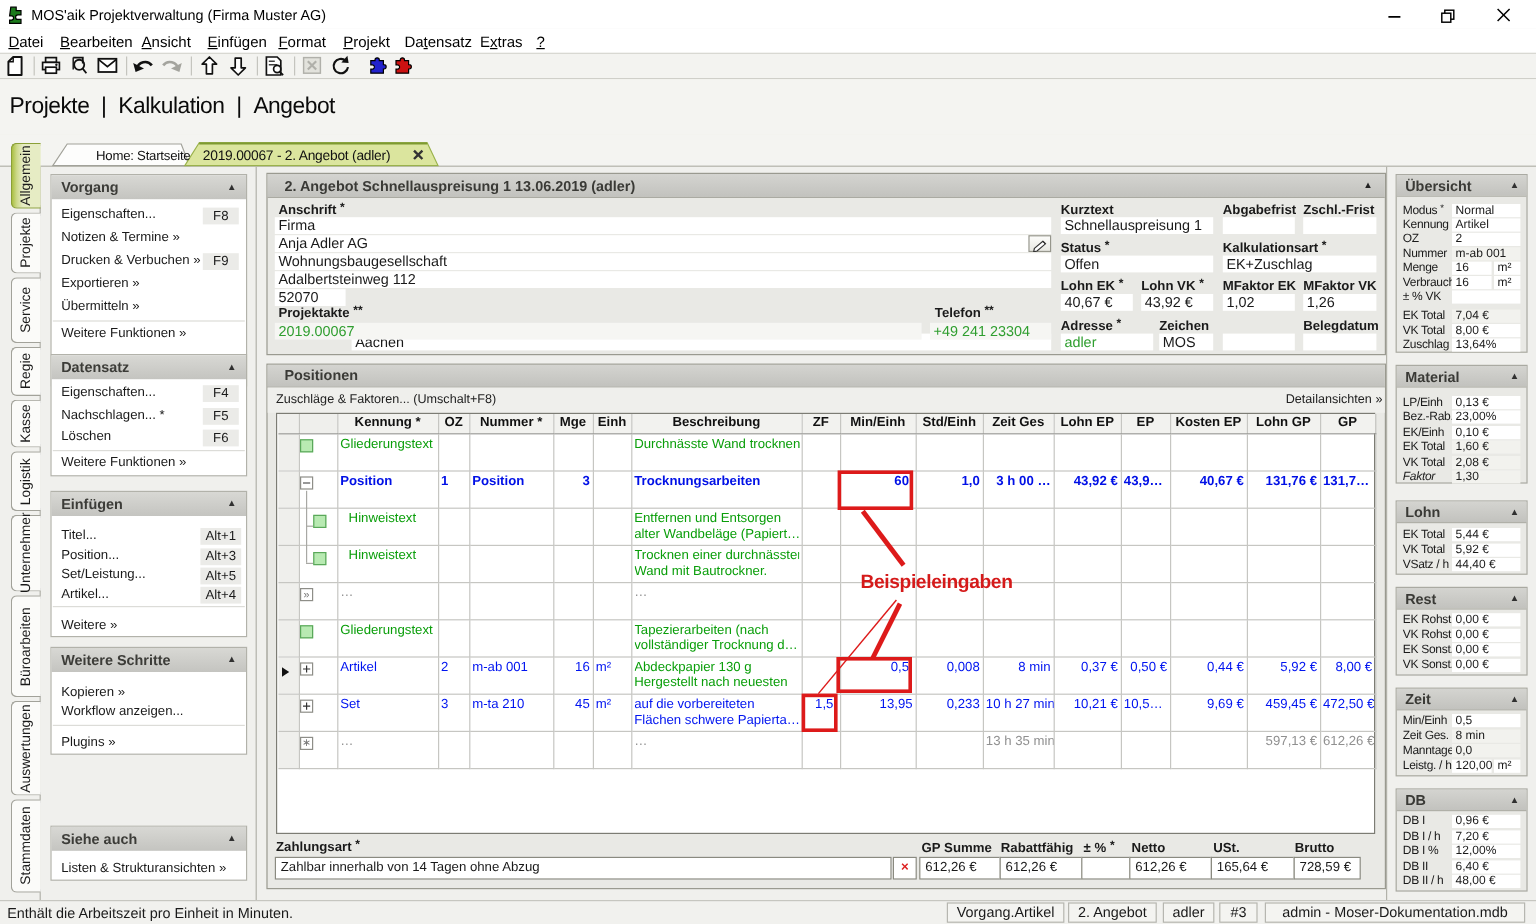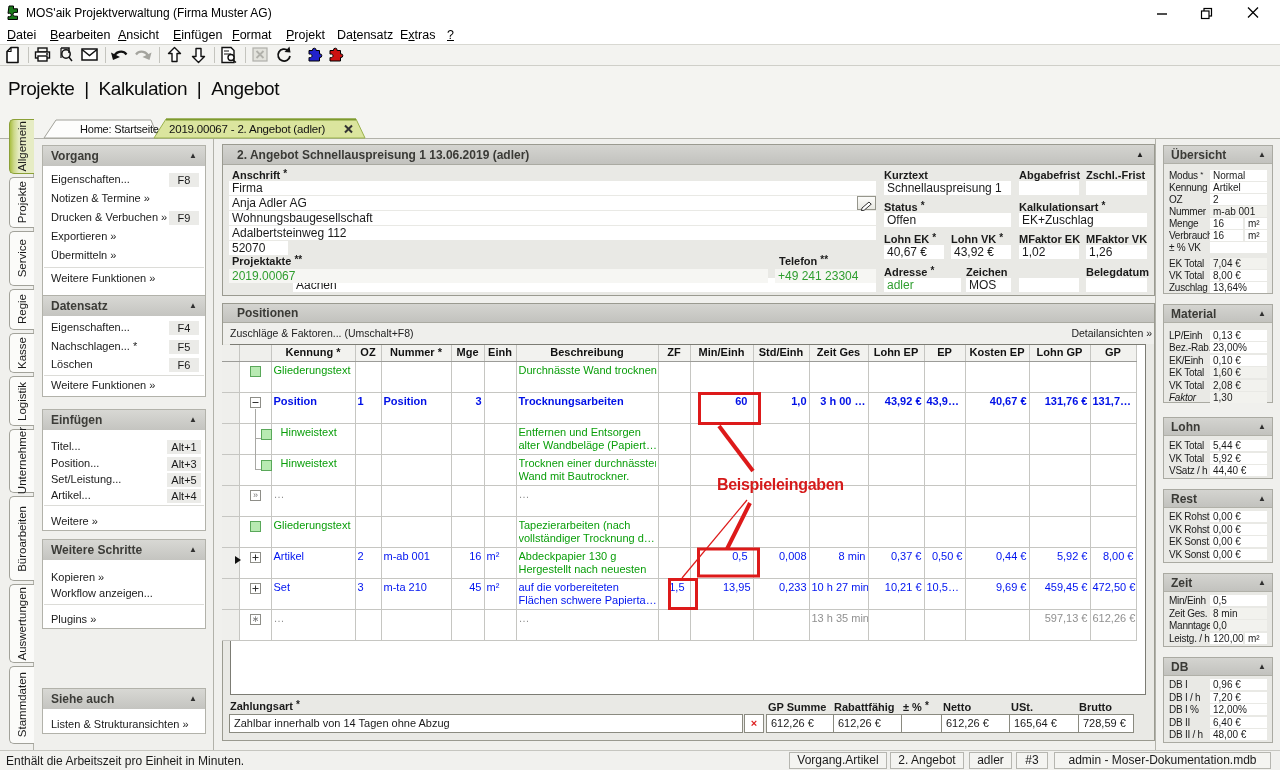--- a/index.html
+++ b/index.html
@@ -277,21 +277,21 @@
 <div class="lbl" style="left:1086px;top:266px;">Belegdatum</div>
 <div class="fld" style="left:1086px;top:278px;width:61px;height:14px;"></div>
 
 <div class="abs" style="left:222px;top:303px;width:933px;height:438px;background:#e9e9e5;border:1px solid #9a9a90;"></div>
 <div class="phead" style="left:223px;top:304px;width:931px;height:19px;line-height:19px;padding-left:14px;">Positionen</div>
 <div class="abs" style="left:223px;top:323px;width:931px;height:21px;background:#efefec;"></div>
 <div class="abs" style="left:230px;top:327px;font-size:10.5px;color:#222;">Zuschläge &amp; Faktoren... (Umschalt+F8)</div>
 <div class="abs" style="right:128px;top:327px;font-size:10.5px;color:#222;">Detailansichten »</div>
 
 <div class="abs" style="left:230px;top:344px;width:916px;height:351px;background:#fff;border:1px solid #7c7c74;"></div>
-<table class="abs" style="left:222px;top:345px;border-collapse:collapse;table-layout:fixed;width:914px;">
+<table class="abs" style="left:232px;top:345px;border-collapse:collapse;table-layout:fixed;width:914px;">
 <colgroup>
       <col style="width:17px">
       <col style="width:32px">
       <col style="width:84px">
       <col style="width:26px">
       <col style="width:70px">
       <col style="width:33px">
       <col style="width:32px">
       <col style="width:142px">
       <col style="width:32px">

